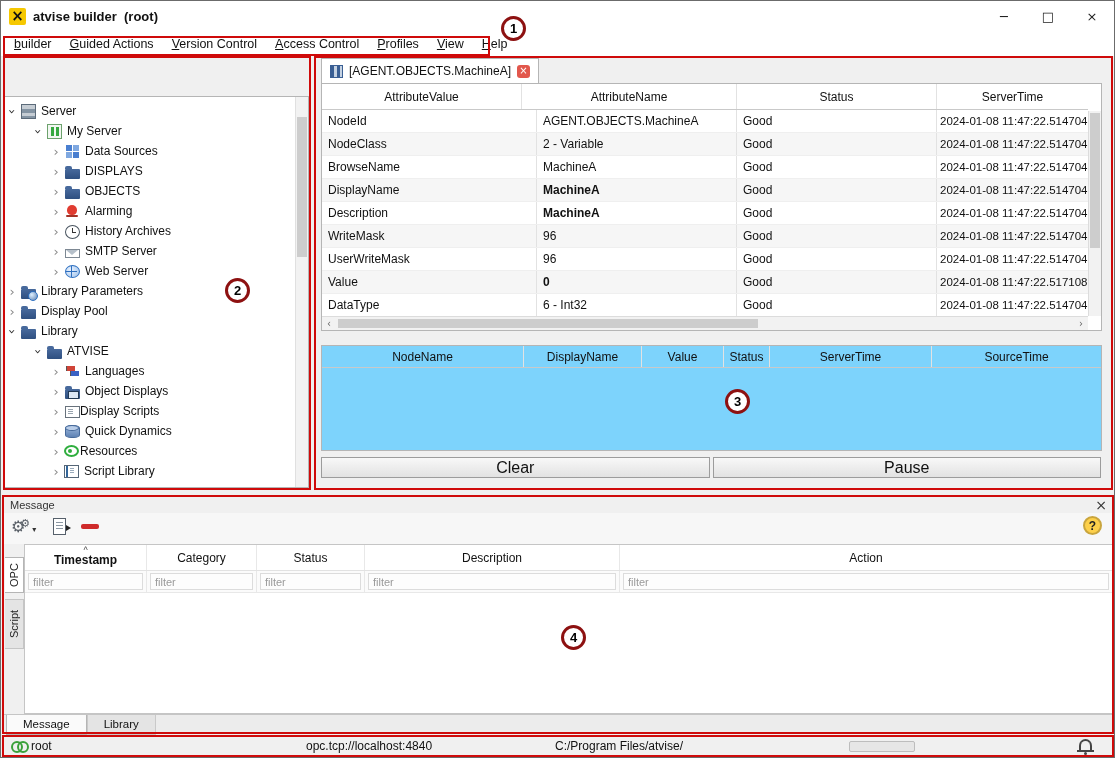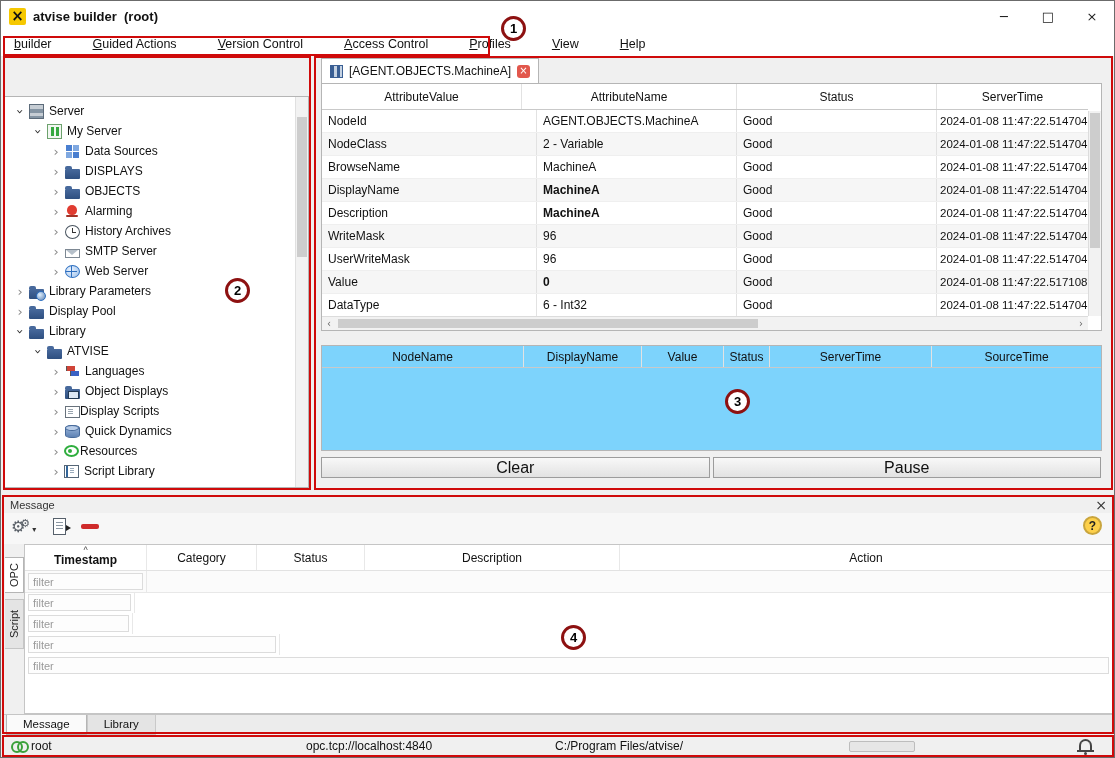--- a/index.html
+++ b/index.html
@@ -10,33 +10,33 @@
   
   .titlebar{position:absolute;left:0;top:0;right:0;height:30px;background:#fff;display:flex;align-items:center;padding-left:8px;}
   .logo{width:17px;height:17px;background:#f6c800;border-radius:2px;display:flex;align-items:center;justify-content:center;
     font-weight:bold;font-size:15px;color:#111;margin-right:7px;font-family:"DejaVu Sans",sans-serif;}
   .win-title{font-weight:bold;font-size:13px;white-space:pre;}
   .win-controls{position:absolute;right:0;top:0;height:30px;display:flex;}
   .win-btn{width:44px;height:30px;display:flex;align-items:center;justify-content:center;font-size:13px;color:#222;
     font-family:"DejaVu Sans",sans-serif;}
 
   
-  .menubar{position:absolute;left:0;top:30px;right:0;height:25px;background:#fff;display:flex;align-items:center;padding-left:4px;gap:23px;}
+  .menubar{position:absolute;left:0;top:30px;right:0;height:25px;background:#fff;display:flex;align-items:center;padding-left:4px;}
   .menu-item{display:inline-block;padding:4px 9px;font-size:12.5px;color:#111;}
   .menu-item::first-letter{text-decoration:underline;}
 
   
   .navigator{position:absolute;left:3px;top:57px;width:305px;height:430px;background:#f0f0f0;}
   .nav-title-row{height:18px;display:flex;align-items:center;padding:0 6px;margin-top:46px;}
   .nav-title{font-size:11px;color:#333;flex:1;}
   .panel-close{font-size:14px;color:#333;font-family:"DejaVu Sans",sans-serif;line-height:1;}
   .nav-tabs{height:20px;padding-left:2px;}
   .nav-tab{display:inline-block;padding:2px 12px 3px;background:#fff;border:1px solid #b5b5b5;border-bottom:none;font-size:11.5px;}
   .tree-box{position:absolute;left:0;top:38px;right:0;bottom:0;background:#fff;border:1px solid #b5b5b5;padding-top:4px;overflow:hidden;}
-  .ti{display:flex;align-items:center;height:20px;padding-left:8px;white-space:nowrap;padding-right:18px;}
+  .ti{display:flex;align-items:center;height:20px;padding-left:0;white-space:nowrap;padding-right:18px;}
   .ti.l1{padding-left:26px;} .ti.l2{padding-left:44px;}
   .ch{width:14px;flex:0 0 14px;display:inline-flex;justify-content:center;color:#8a8a8a;font-size:13px;
     font-family:"DejaVu Sans",sans-serif;line-height:1;}
   .ch.exp{transform:rotate(90deg);color:#2b2b2b;}
   .ic{width:15px;height:15px;flex:0 0 15px;margin:0 5px 0 2px;position:relative;display:inline-block;}
   .tl{font-size:12px;}
   .v-scroll{position:absolute;right:0;top:0;bottom:0;width:13px;background:#f2f2f2;border-left:1px solid #e0e0e0;}
   .v-thumb{position:absolute;left:1px;right:1px;background:#cdcdcd;}
   .tree-thumb{top:20px;height:140px;}
 
@@ -126,21 +126,21 @@
   .side-strip{position:absolute;left:0;top:48px;width:21px;bottom:20px;}
   .side-tab{position:absolute;left:2px;right:0;display:flex;align-items:center;justify-content:center;
     writing-mode:vertical-rl;transform:rotate(180deg);font-size:11px;color:#222;}
   .side-tab.active{background:#fff;border:1px solid #b5b5b5;border-right:none;top:13px;height:36px;}
   .side-tab.idle{background:#e4e4e4;border:1px solid #c5c5c5;border-right:none;top:55px;height:50px;}
   .msg-table{position:absolute;left:21px;top:48px;right:1px;bottom:20px;background:#fff;border:1px solid #c5c5c5;}
   .mt-head{display:flex;height:26px;border-bottom:1px solid #e2e2e2;}
   .mt-c{display:flex;flex-direction:column;align-items:center;justify-content:center;border-right:1px solid #e8e8e8;overflow:hidden;white-space:nowrap;}
   .m0{width:122px;} .m1{width:110px;} .m2{width:108px;} .m3{width:255px;} .m4{flex:1;border-right:none;}
   .sort-caret{font-size:9px;line-height:5px;color:#444;}
-  .mt-filters{display:flex;height:22px;border-bottom:1px solid #e8e8e8;background:#fbfbfb;flex-direction:column;}
+  .mt-filters{display:flex;height:22px;border-bottom:1px solid #e8e8e8;background:#fbfbfb;}
   .mt-f{padding:2px 3px;border-right:1px solid #e8e8e8;}
   .mt-f:last-child{border-right:none;}
   .mt-f input{width:100%;height:17px;border:1px solid #dcdcdc;background:#fdfdfd;font-size:11px;padding:0 4px;
     font-family:"Liberation Sans",sans-serif;color:#333;}
   .mt-f input::placeholder{color:#9a9a9a;}
   .msg-bottom-tabs{position:absolute;left:0;right:1px;bottom:0;height:20px;background:#ececec;border-top:1px solid #c5c5c5;
     display:flex;padding-left:3px;}
   .b-tab{padding:3px 16px 0;font-size:11.5px;border:1px solid #c9c9c9;border-top:none;height:20px;}
   .b-tab.active{background:#fafafa;border-color:#b5b5b5;}
   .b-tab.idle{background:#e4e4e4;}

